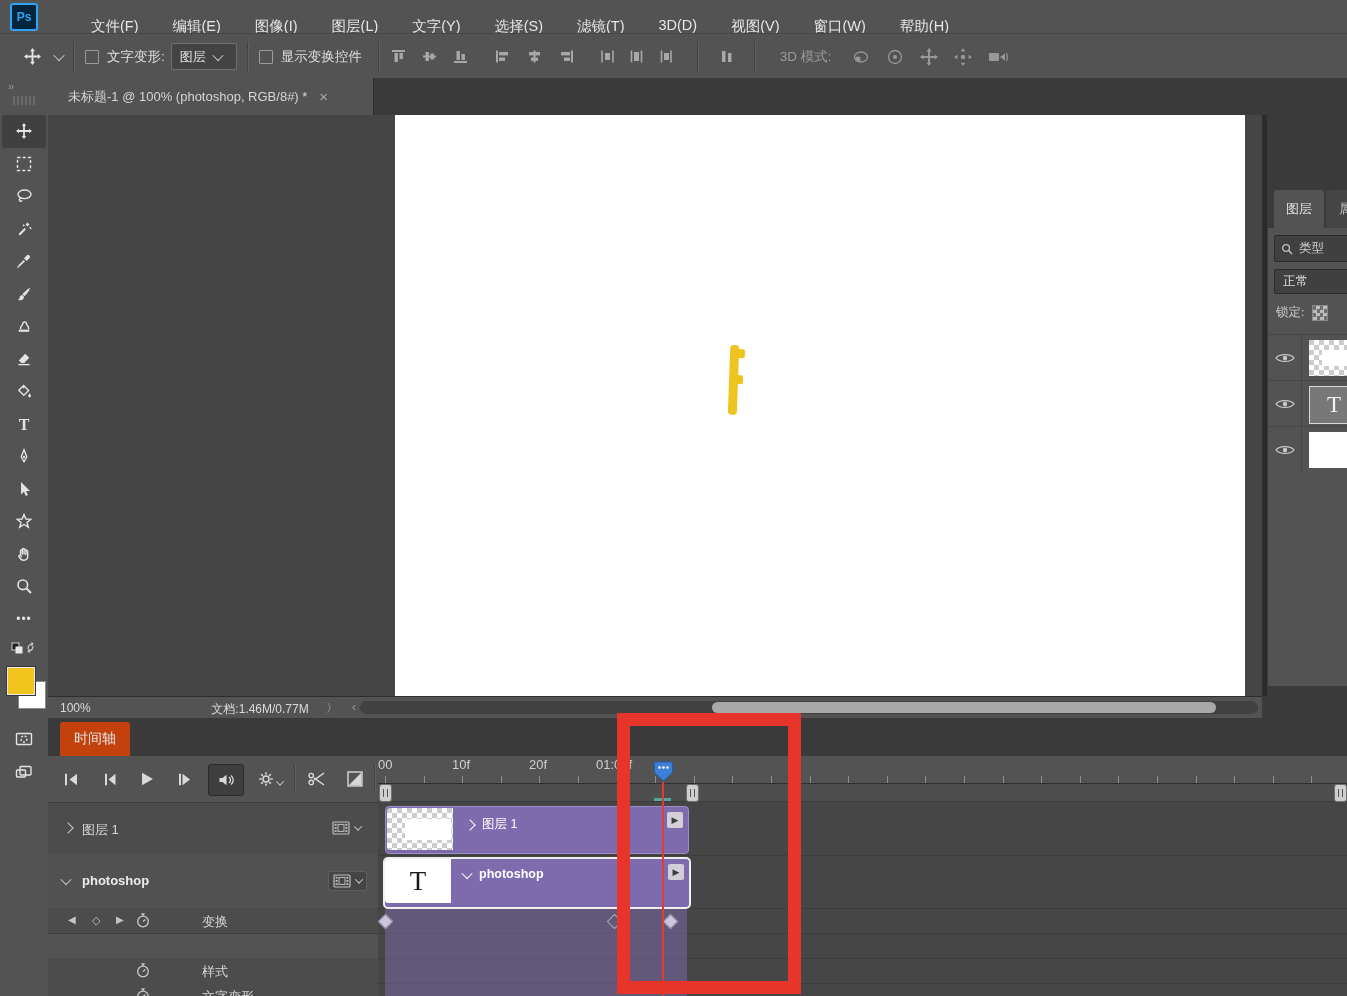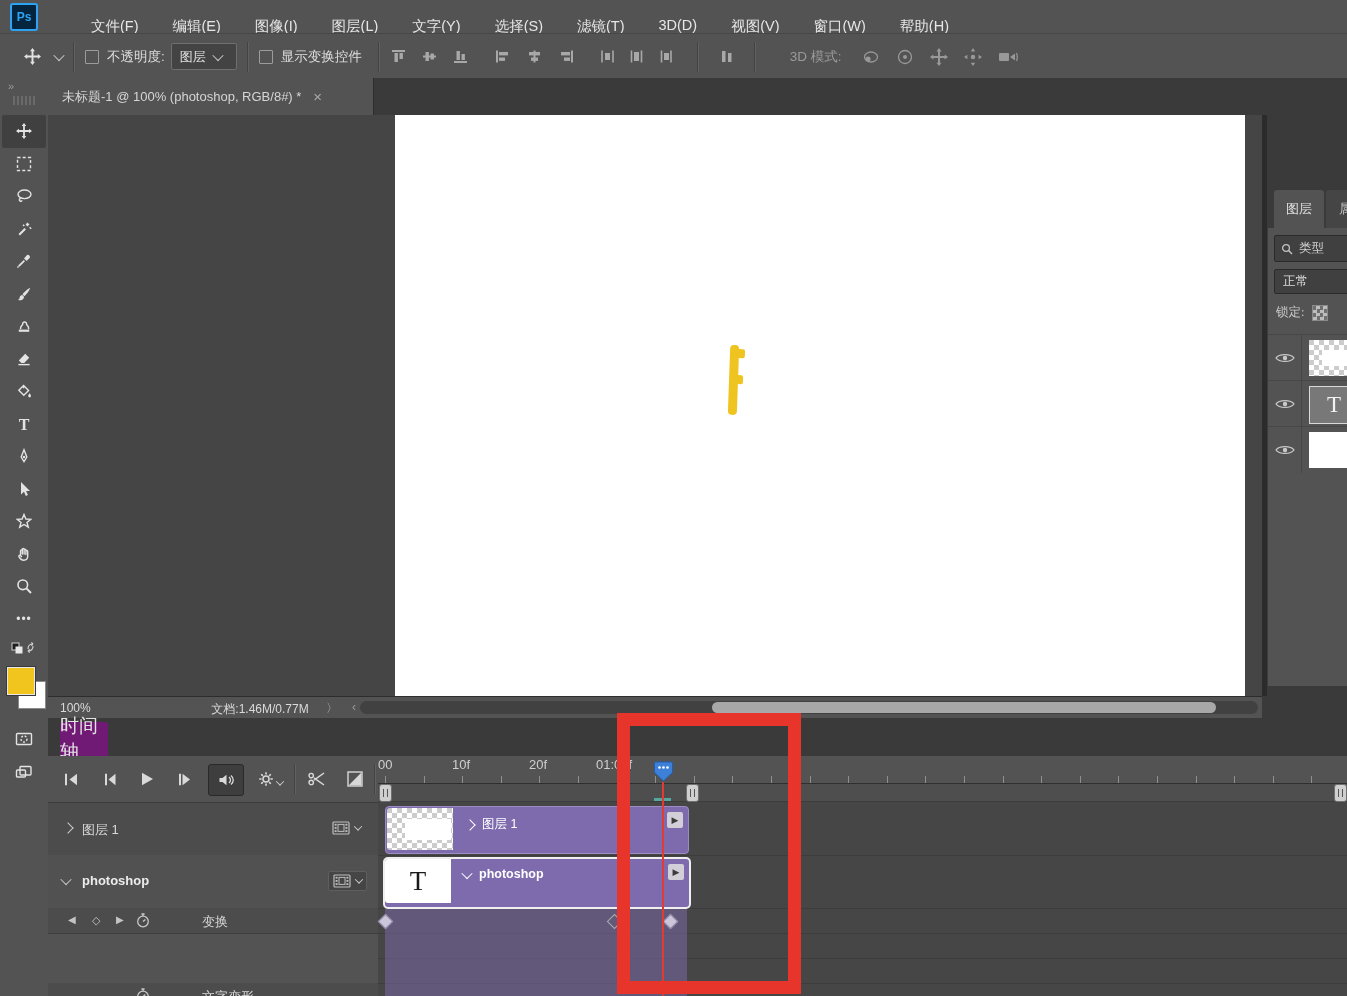--- a/index.html
+++ b/index.html
@@ -28,21 +28,21 @@
   .ico-btn{display:flex;align-items:center;justify-content:center;padding:0 6px;}
   .aligns{display:flex;gap:14px;align-items:center;}
   
   .tabbar{left:0;top:78px;width:1347px;height:37px;background:#3a3a3a;}
   .tb-tools-head{left:0;top:0;width:48px;height:37px;background:#535353;}
   .collapse-glyph{left:8px;top:2px;font-size:11px;color:#9a9a9a;}
   .grip{left:13px;top:18px;width:22px;height:9px;
     background:repeating-linear-gradient(90deg,#6a6a6a 0 2px,transparent 2px 4px);}
   .doc-tab{left:48px;top:0;width:325px;height:37px;background:#535353;display:flex;align-items:center;
     border-right:1px solid #2d2d2d;}
-  .doc-title{font-size:13px;color:#d5d5d5;margin-left:14px;}
+  .doc-title{font-size:13px;color:#d5d5d5;margin-left:20px;}
   .doc-close{font-size:15px;color:#a9a9a9;margin-left:12px;}
   
   .toolbar{left:0;top:115px;width:48px;height:881px;background:#535353;display:flex;flex-direction:column;align-items:center;}
   .tool{width:44px;height:32.5px;display:flex;align-items:center;justify-content:center;border-radius:2px;position:relative;}
   .tool.selected{background:#404040;}
   .tool svg{stroke:#e3e3e3;fill:none;stroke-width:1.4;}
   .tool .fillico{fill:#e3e3e3;stroke:none;}
   .swatches{width:48px;height:48px;position:relative;margin-top:4px;}
   .fg-swatch{position:absolute;left:7px;top:4px;width:26px;height:26px;background:#f2c41e;border:1px solid #e8e8e8;outline:1px solid #3a3a3a;z-index:2;}
   .bg-swatch{position:absolute;left:18px;top:18px;width:26px;height:26px;background:#ffffff;border:1px solid #8a8a8a;z-index:1;}
@@ -71,22 +71,22 @@
   .lock-checker{width:14px;height:14px;border:1px solid #8a8a8a;
     background:repeating-conic-gradient(#bdbdbd 0% 25%,#6f6f6f 0% 50%) 0 0/7px 7px;}
   .layer-row{left:0;width:110px;height:46px;border-top:1px solid #474747;}
   .eye-cell{left:0;top:0;width:33px;height:46px;border-right:1px solid #464646;display:flex;align-items:center;justify-content:center;}
   .thumb{left:41px;top:5px;width:48px;height:36px;}
   .checker{background:repeating-conic-gradient(#ffffff 0% 25%,#cccccc 0% 50%) 0 0/10px 10px;}
   .rp-footer{left:1px;top:530px;width:110px;height:41px;background:#4f4f4f;border-top:1px solid #2c2c2c;}
   .rp-footer2{left:0;top:28px;width:110px;height:12px;background:#565656;border-top:1px solid #3c3c3c;}
   
   .tl-strip{left:48px;top:718px;width:1299px;height:38px;background:#3a3a3a;}
-  .tl-tab{left:60px;top:722px;width:48px;height:34px;background:#701a75;border-radius:3px 3px 0 0;
-    display:flex;align-items:center;justify-content:center;font-size:19px;color:#e2e2e2;}
+  .tl-tab{left:60px;top:722px;width:70px;height:34px;background:#c2410c;border-radius:3px 3px 0 0;
+    display:flex;align-items:center;justify-content:center;font-size:14px;color:#e2e2e2;}
   .tl-body{left:48px;top:756px;width:1299px;height:240px;background:#535353;}
   .tl-controls{left:0;top:0;width:330px;height:46px;border-bottom:1px solid #3c3c3c;}
   .tlc{position:absolute;top:8px;width:30px;height:30px;display:flex;align-items:center;justify-content:center;}
   .tlc svg{fill:#d9d9d9;}
   .audio-btn{background:#3e3e3e;border:1px solid #2a2a2a;border-radius:3px;width:34px;height:30px;}
   .tl-divider{position:absolute;top:8px;width:1px;height:30px;background:#434343;border-right:1px solid #616161;}
   
   .ruler{left:330px;top:0;width:969px;height:27px;border-bottom:1px solid #303030;}
   .ruler-label{position:absolute;top:1px;font-size:13px;color:#cfcfcf;}
   .tick{position:absolute;top:20px;width:1px;height:7px;background:#8f8f8f;}
@@ -141,21 +141,21 @@
 
 <div class="r optionsbar">
   <div class="ico-btn" style="margin-left:18px">
     <svg width="17" height="17" viewBox="0 0 16 16">
         <path class="p" d="M8 0l2.3 3H8.9v4.1H13V5.7L16 8l-3 2.3V8.9H8.9V13h1.4L8 16l-2.3-3h1.4V8.9H3v1.4L0 8l3-2.3v1.4h4.1V3H5.7L8 0Z" fill="#e3e3e3"></path>
       </svg>
   </div>
   <span class="chev chev-d" style="margin:0 0 0 8px"></span>
   <div class="opt-sep"></div>
   <span class="checkbox"></span>
-  <span class="opt-label">不透明度:</span>
+  <span class="opt-label">文字变形:</span>
   <div class="dropdown" style="width:48px">
     <span>图层</span>
     <span class="chev chev-d"></span>
   </div>
   <div class="opt-sep"></div>
   <span class="checkbox"></span>
   <span class="opt-label">显示变换控件</span>
   <div class="opt-sep"></div>
   <div class="aligns">
     <span>
@@ -220,21 +220,21 @@
       </span>
   </div>
   <div class="opt-sep" style="margin-left:24px"></div>
   <span style="margin:0 10px">
       <svg width="15" height="15" viewBox="0 0 15 15">
         <rect x="3" y="2" width="3.5" height="11" fill="#a8a8a8"></rect>
         <rect x="9" y="4" width="3.5" height="9" fill="#a8a8a8"></rect>
       </svg>
     </span>
   <div class="opt-sep"></div>
-  <span class="opt-label opt-dim" style="margin-left:24px">3D 模式:</span>
+  <span class="opt-label opt-dim" style="margin-left:14px">3D 模式:</span>
   <div class="aligns" style="gap:16px;margin-left:14px">
     <span>
         <svg width="18" height="18" viewBox="0 0 18 18">
           <ellipse cx="9" cy="9" rx="6.5" ry="5" fill="none" stroke="#989898" stroke-width="1.3"></ellipse>
           <circle cx="6" cy="11" r="2.6" fill="#989898"></circle>
         </svg>
       </span>
     <span>
         <svg width="18" height="18" viewBox="0 0 18 18">
           <circle cx="9" cy="9" r="6.5" fill="none" stroke="#989898" stroke-width="1.3"></circle>
@@ -619,20 +619,29 @@
     <span class="kf-nav" style="left:44px;font-size:11px">◇</span>
     <span class="kf-nav" style="left:68px">▶</span>
     <span class="stopwatch">
         <svg width="14" height="15" viewBox="0 0 14 15">
           <circle cx="7" cy="8.5" r="5.3" fill="none" stroke="#c8c8c8" stroke-width="1.3"></circle>
           <path d="M5.4 1h3.2M7 1v2.2M7 8.5l2.4-2" stroke="#c8c8c8" fill="none" stroke-width="1.3"></path>
         </svg>
       </span>
     <span class="prop-lbl">变换</span>
   </div>
+  <div class="r prop-row" style="top:202px">
+    <span class="stopwatch">
+        <svg width="14" height="15" viewBox="0 0 14 15">
+          <circle cx="7" cy="8.5" r="5.3" fill="none" stroke="#c8c8c8" stroke-width="1.3"></circle>
+          <path d="M5.4 1h3.2M7 1v2.2M7 8.5l2.4-2" stroke="#c8c8c8" fill="none" stroke-width="1.3"></path>
+        </svg>
+      </span>
+    <span class="prop-lbl">样式</span>
+  </div>
   <div class="r prop-row" style="top:227px;height:13px;border-bottom:none">
     <span class="stopwatch">
         <svg width="14" height="15" viewBox="0 0 14 15">
           <circle cx="7" cy="8.5" r="5.3" fill="none" stroke="#c8c8c8" stroke-width="1.3"></circle>
           <path d="M5.4 1h3.2M7 1v2.2M7 8.5l2.4-2" stroke="#c8c8c8" fill="none" stroke-width="1.3"></path>
         </svg>
       </span>
     <span class="prop-lbl">文字变形</span>
   </div>
 

